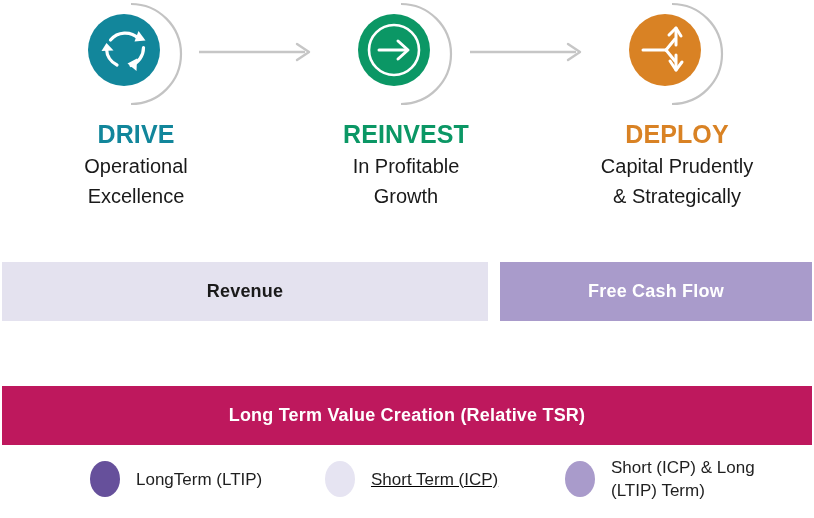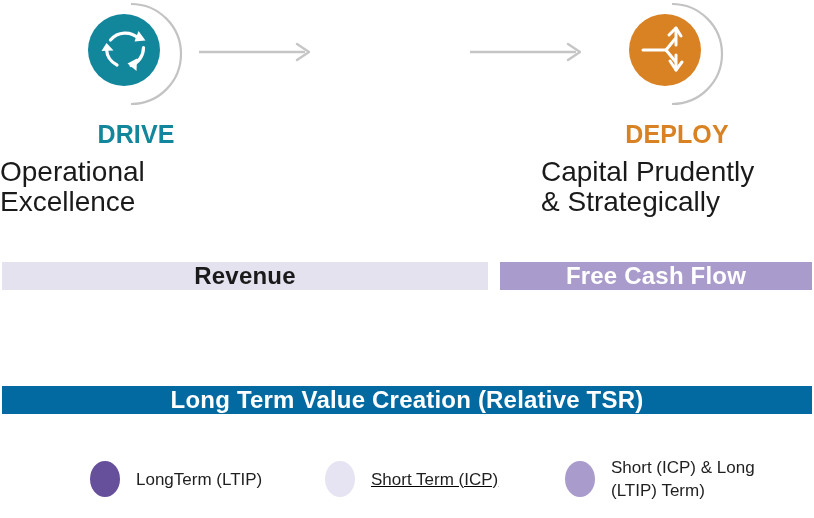--- a/index.html
+++ b/index.html
@@ -57,24 +57,25 @@
 
   .pillar-title {
     text-align: center;
     font-size: 25px;
     font-weight: bold;
     line-height: 30px;
     margin-top: 11px;
     letter-spacing: 0.1px;
   }
   .pillar-sub {
-    font-size: 28px;
+    text-align: center;
+    font-size: 20px;
     line-height: 30px;
     color: #1a1a1a;
-    margin-top: 8px;
+    margin-top: 2px;
   }
 
   
   .connector {
     position: absolute;
     top: 40px;
     width: 122px;
     height: 24px;
   }
   .connector.c0 { left: 197px; }
@@ -94,25 +95,25 @@
     width: 810px;
     height: 45px;
   }
   .bar-row.r0 { top: 0px; }
   .bar-row.r1 { top: 62px; }
   .bar-row.r2 { top: 124px; }
 
   .bar {
     position: absolute;
     top: 0;
-    height: 28px;
+    height: 59px;
     display: flex;
     align-items: center;
     justify-content: center;
-    font-size: 24px;
+    font-size: 18px;
     font-weight: bold;
     letter-spacing: 0.2px;
     box-sizing: border-box;
   }
   .bar.col-left  { left: 0px;   width: 486px; }
   .bar.col-right { left: 498px; width: 312px; }
   .bar.col-full  { left: 0px;   width: 810px; }
 
   
   #legend {
@@ -169,20 +170,37 @@
           <polygon points="48.5,57 39.5,49.5 49,44.5" fill="#ffffff"></polygon>
           <polygon points="18.5,29 25.5,36.5 13.5,37" fill="#ffffff"></polygon>
         </svg>
       </div>
     </div>
     <div class="pillar-title" style="color: rgb(18, 134, 155);">DRIVE</div>
     <div class="pillar-sub" style="white-space:pre-line">Operational
 Excellence</div>
   </div>
 
+  <div class="pillar p1">
+    <div class="icon-wrap">
+      <svg class="icon-arc" viewBox="0 0 104 104">
+        <path d="M 46 2 A 50 50 0 1 1 46 102" fill="none" stroke="#C3C3C3" stroke-width="2.2"></path>
+      </svg>
+      <div class="icon-disc" style="background:#0B9765">
+        <svg width="72" height="72" viewBox="0 0 72 72">
+          <circle cx="36" cy="36" r="25" fill="none" stroke="#ffffff" stroke-width="2.6"></circle>
+          <line x1="21" y1="36" x2="48" y2="36" stroke="#ffffff" stroke-width="3" stroke-linecap="round"></line>
+          <polyline points="40,27 50,36 40,45" fill="none" stroke="#ffffff" stroke-width="3" stroke-linecap="round" stroke-linejoin="round"></polyline>
+        </svg>
+      </div>
+    </div>
+    <div class="pillar-title" style="color: rgb(11, 151, 101);">REINVEST</div>
+    <div class="pillar-sub" style="white-space:pre-line">In Profitable
+Growth</div>
+  </div>
 
   <div class="pillar p2">
     <div class="icon-wrap">
       <svg class="icon-arc" viewBox="0 0 104 104">
         <path d="M 46 2 A 50 50 0 1 1 46 102" fill="none" stroke="#C3C3C3" stroke-width="2.2"></path>
       </svg>
       <div class="icon-disc" style="background:#D98224">
         <svg width="72" height="72" viewBox="0 0 72 72">
           <g fill="none" stroke="#ffffff" stroke-width="3" stroke-linecap="round" stroke-linejoin="round">
             <line x1="14" y1="36" x2="37" y2="36"></line>
@@ -213,21 +231,21 @@
 
 <div id="bars">
 
   <div class="bar-row r0">
     <div class="bar col-left" style="background:#E4E2EF;color:#1A1A1A">Revenue</div>
     <div class="bar col-right" style="background:#A99BCB;color:#FFFFFF">Free Cash Flow</div>
   </div>
 
 
   <div class="bar-row r2">
-    <div class="bar col-full" style="background:#0369a1;color:#FFFFFF">Long Term Value Creation (Relative TSR)</div>
+    <div class="bar col-full" style="background:#be185d;color:#FFFFFF">Long Term Value Creation (Relative TSR)</div>
   </div>
 </div>
 
 <div id="legend">
 
   <div class="legend-item l0">
     <div class="legend-dot" style="background:#66509B"></div>
     <div class="legend-label">LongTerm (LTIP)</div>
   </div>
 

